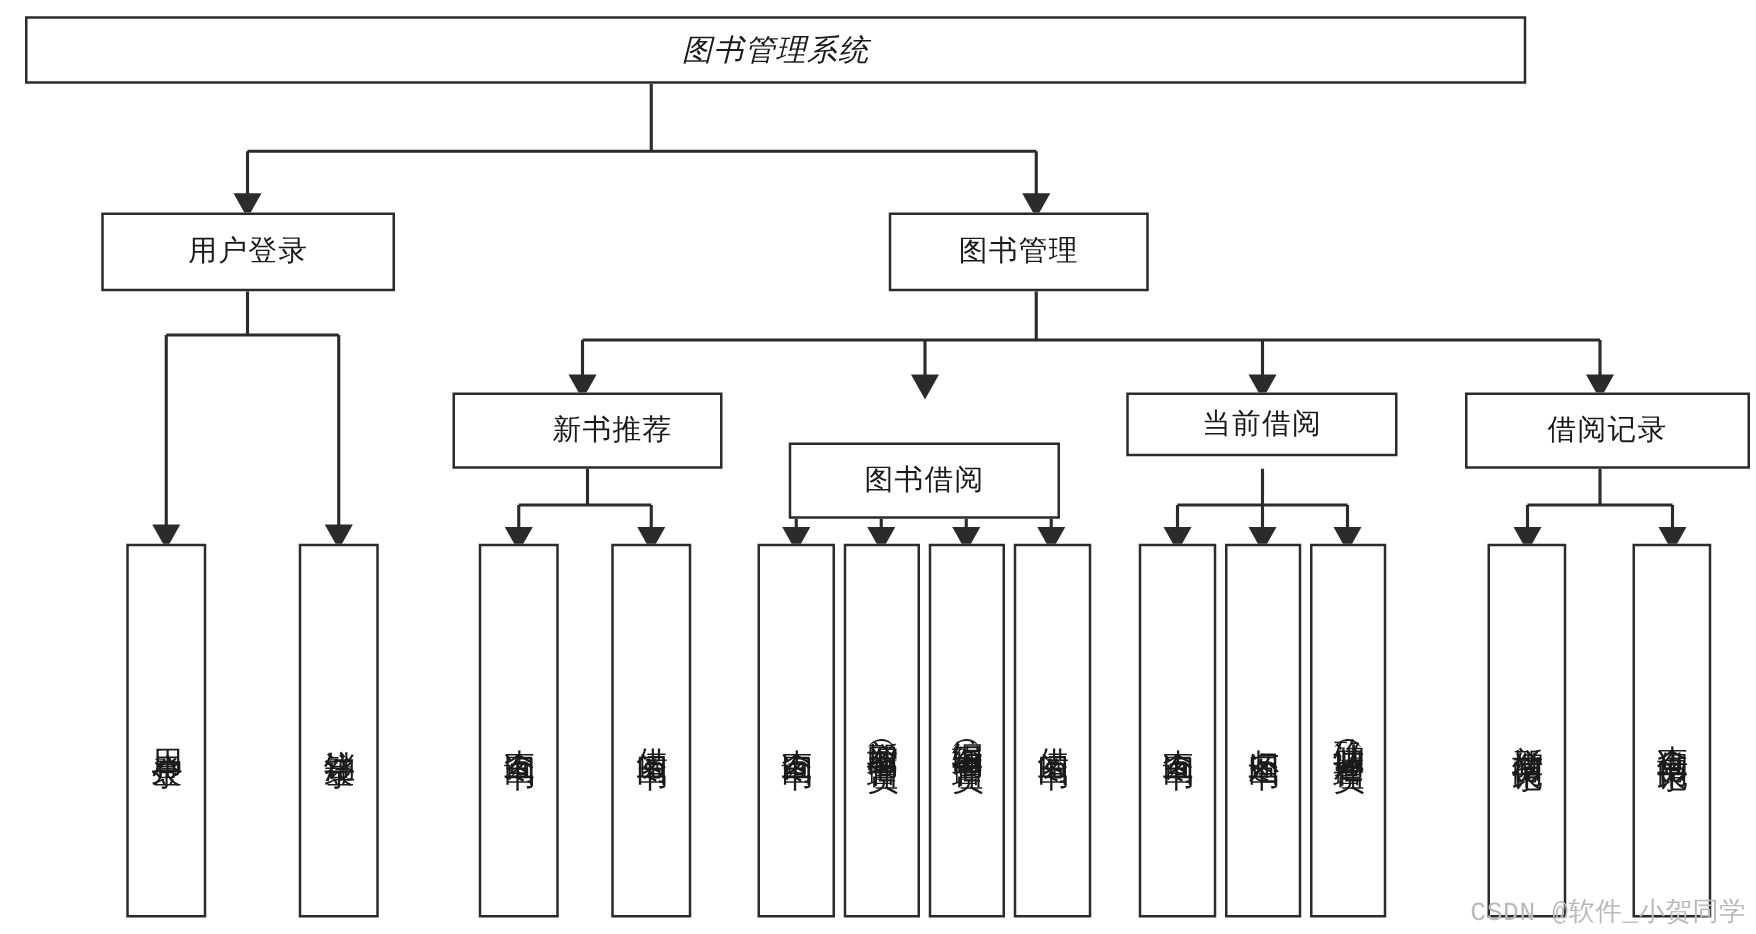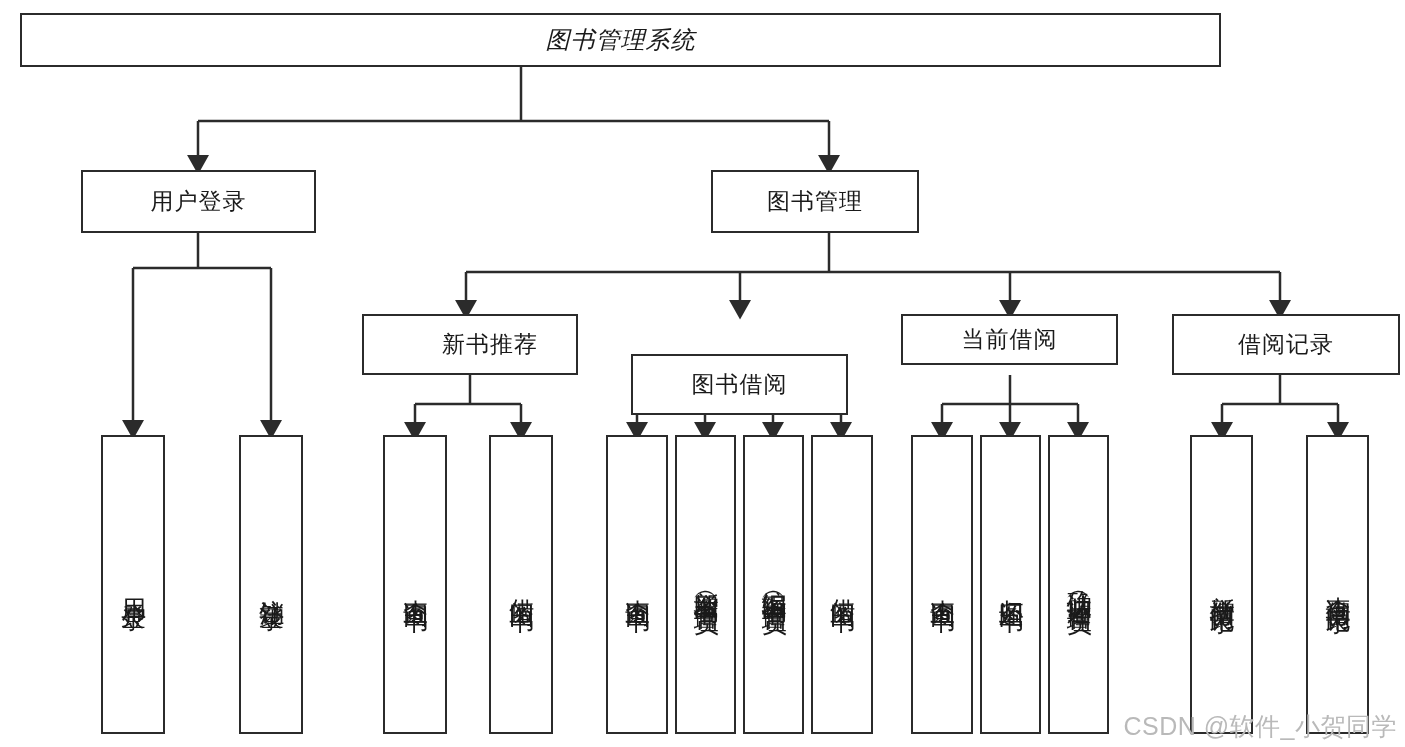--- a/index.html
+++ b/index.html
@@ -61,25 +61,25 @@
     text-orientation: upright;
     font-size: 25px;
     line-height: 1.05;
     letter-spacing: 3px;
     max-height: 100%;
   }
   .watermark {
     position: absolute;
     right: 8px;
     bottom: 4px;
-    font-size: 25px;
+    font-size: 21px;
     color: #b9b9b9;
     white-space: nowrap;
     letter-spacing: 0.5px;
-    font-family: Liberation Sans, sans-serif;
+    font-family: Liberation Mono, monospace;
   }
 </style>
 </head>
 <body>
 
 <div id="canvas">
 
   <svg class="connectors" viewBox="0 0 1405 747" xmlns="http://www.w3.org/2000/svg">
     <defs>
       <marker id="arrow" markerWidth="9" markerHeight="9" refX="1" refY="4.5" orient="auto" markerUnits="strokeWidth">

